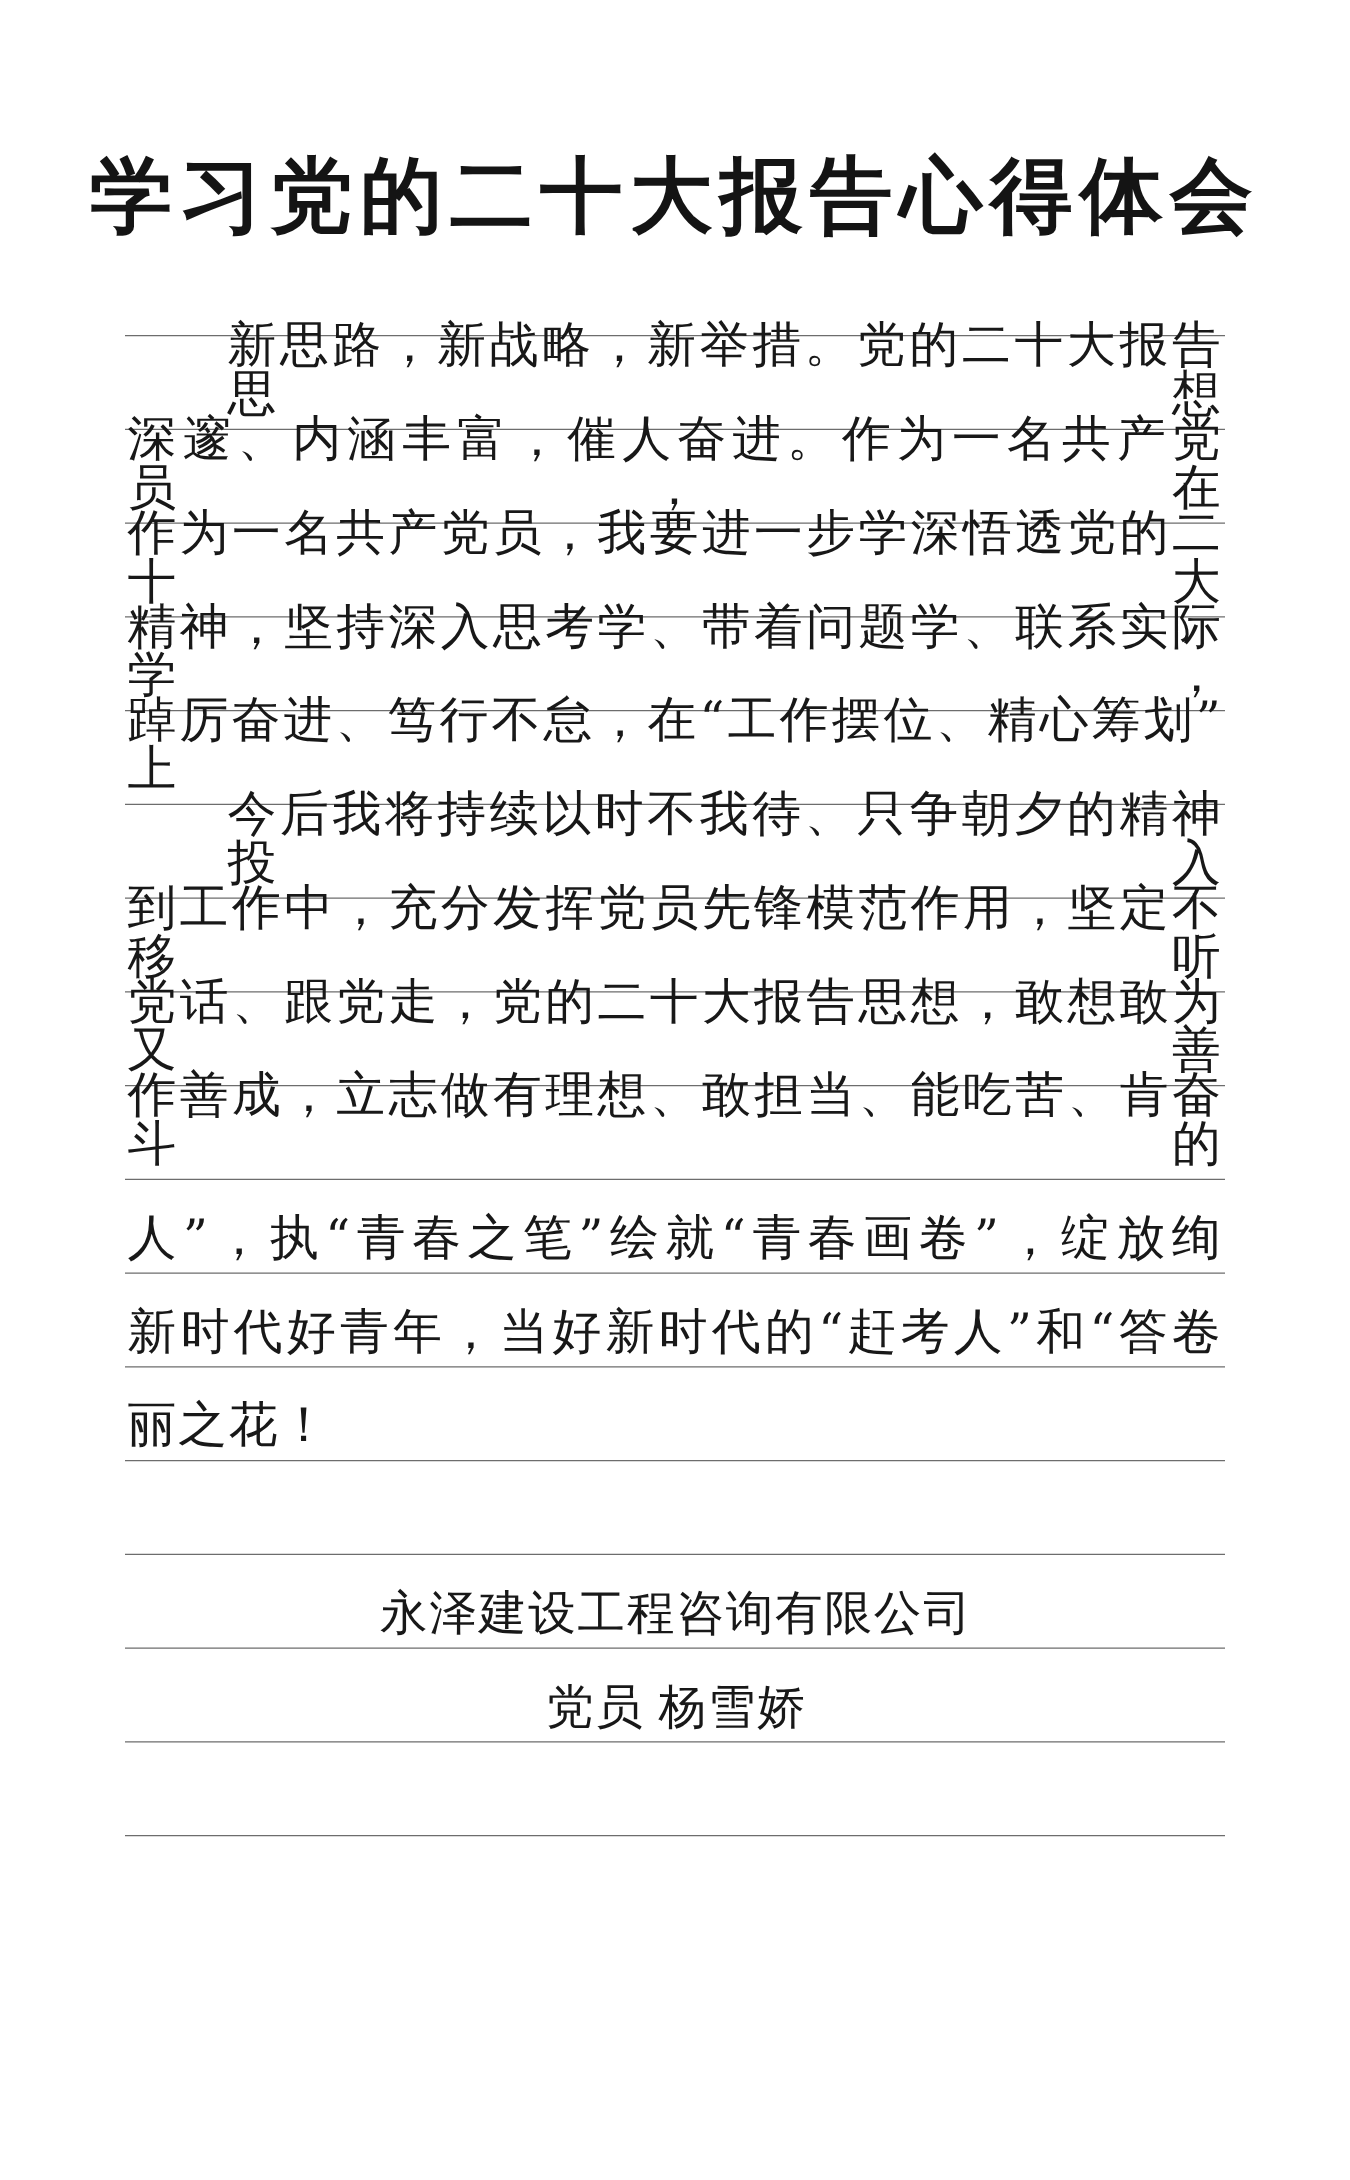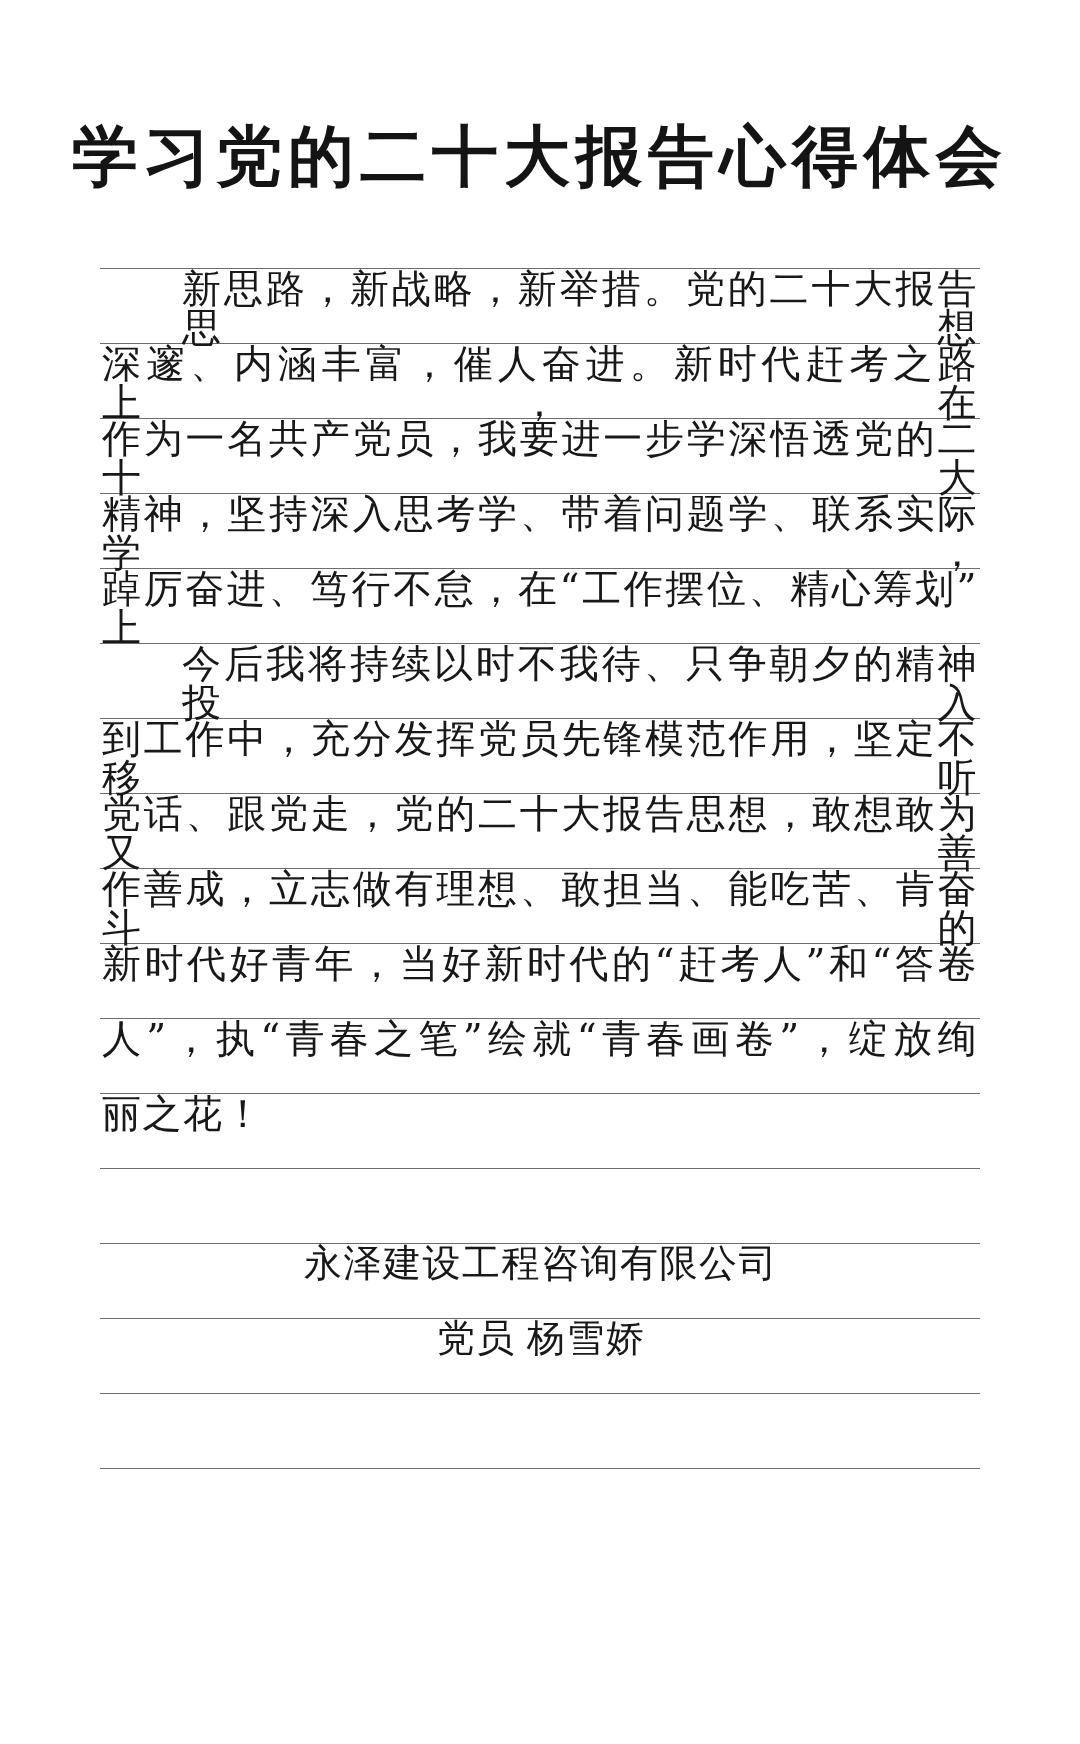--- a/index.html
+++ b/index.html
@@ -48,21 +48,21 @@
 
   .rule-line {
     border-top: 1.6px solid #6d6d6d;
     height: 0;
   }
 
   .text-row {
     height: 75px;
     border-bottom: 1.6px solid #6d6d6d;
     display: flex;
-    align-items: flex-start;
+    align-items: flex-end;
     box-sizing: border-box;
   }
 
   .row-text {
     font-size: 39px;
     line-height: 1;
     letter-spacing: 1.5px;
     color: #181818;
     white-space: nowrap;
     padding-left: 2px;
@@ -108,21 +108,21 @@
   <h1 class="doc-title">学习党的二十大报告心得体会</h1>
 
   <div class="ruled-area">
 
     <div class="rule-line"></div>
 
     <div class="text-row">
       <span class="row-text indent justified">新思路，新战略，新举措。党的二十大报告思想</span>
     </div>
     <div class="text-row">
-      <span class="row-text justified">深邃、内涵丰富，催人奋进。新时代赶考之路上，在</span>
+      <span class="row-text justified">深邃、内涵丰富，催人奋进。作为一名共产党员，在</span>
     </div>
     <div class="text-row">
       <span class="row-text justified">作为一名共产党员，我要进一步学深悟透党的二十大</span>
     </div>
     <div class="text-row">
       <span class="row-text justified">精神，坚持深入思考学、带着问题学、联系实际学，</span>
     </div>
     <div class="text-row">
       <span class="row-text justified">踔厉奋进、笃行不怠，在“工作摆位、精心筹划”上</span>
     </div>
@@ -133,24 +133,24 @@
     <div class="text-row">
       <span class="row-text justified">到工作中，充分发挥党员先锋模范作用，坚定不移听</span>
     </div>
     <div class="text-row">
       <span class="row-text justified">党话、跟党走，党的二十大报告思想，敢想敢为又善</span>
     </div>
     <div class="text-row">
       <span class="row-text justified">作善成，立志做有理想、敢担当、能吃苦、肯奋斗的</span>
     </div>
     <div class="text-row">
-      <span class="row-text justified">新时代好青年，当好新时代的“赶考人”和“答卷</span>
+      <span class="row-text justified">人”，执“青春之笔”绘就“青春画卷”，绽放绚</span>
     </div>
     <div class="text-row">
-      <span class="row-text justified">人”，执“青春之笔”绘就“青春画卷”，绽放绚</span>
+      <span class="row-text justified">新时代好青年，当好新时代的“赶考人”和“答卷</span>
     </div>
     <div class="text-row">
       <span class="row-text">丽之花！</span>
     </div>
 
     <div class="spacer-row"></div>
 
     <div class="text-row sig-row">
       <span class="row-text center">永泽建设工程咨询有限公司</span>
     </div>

